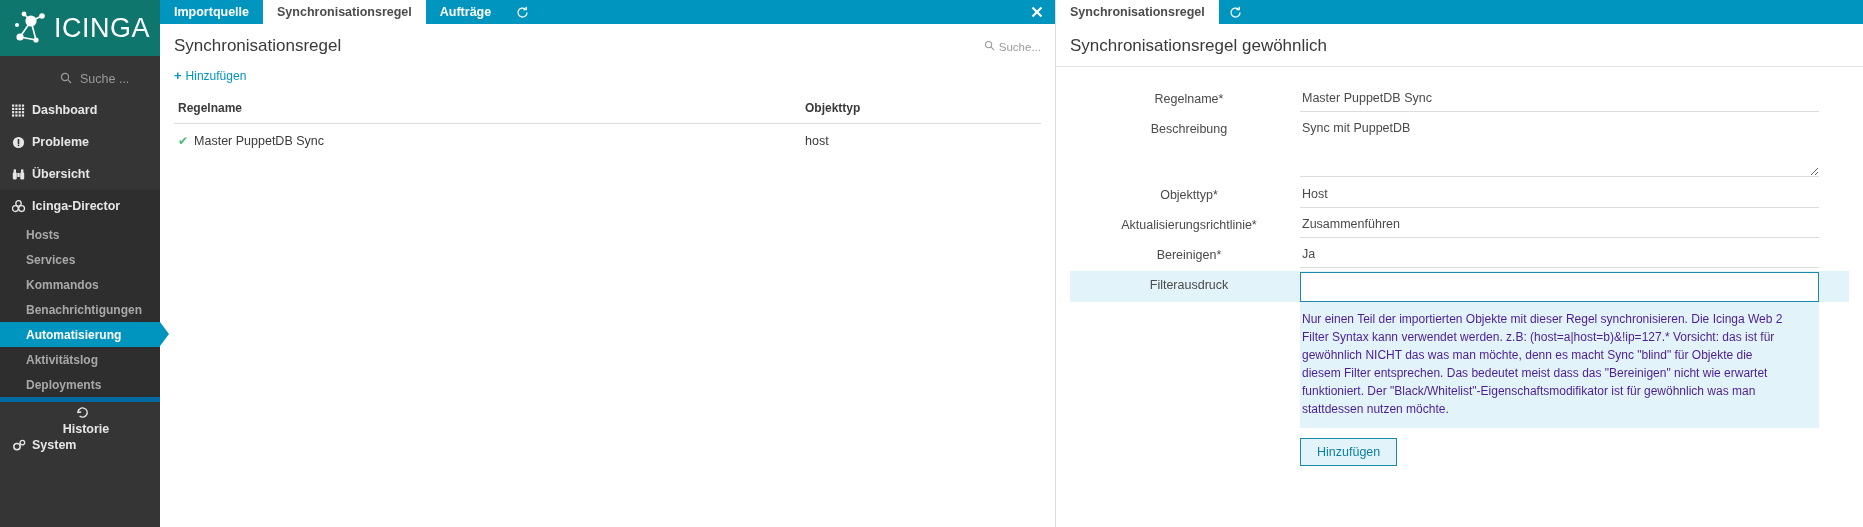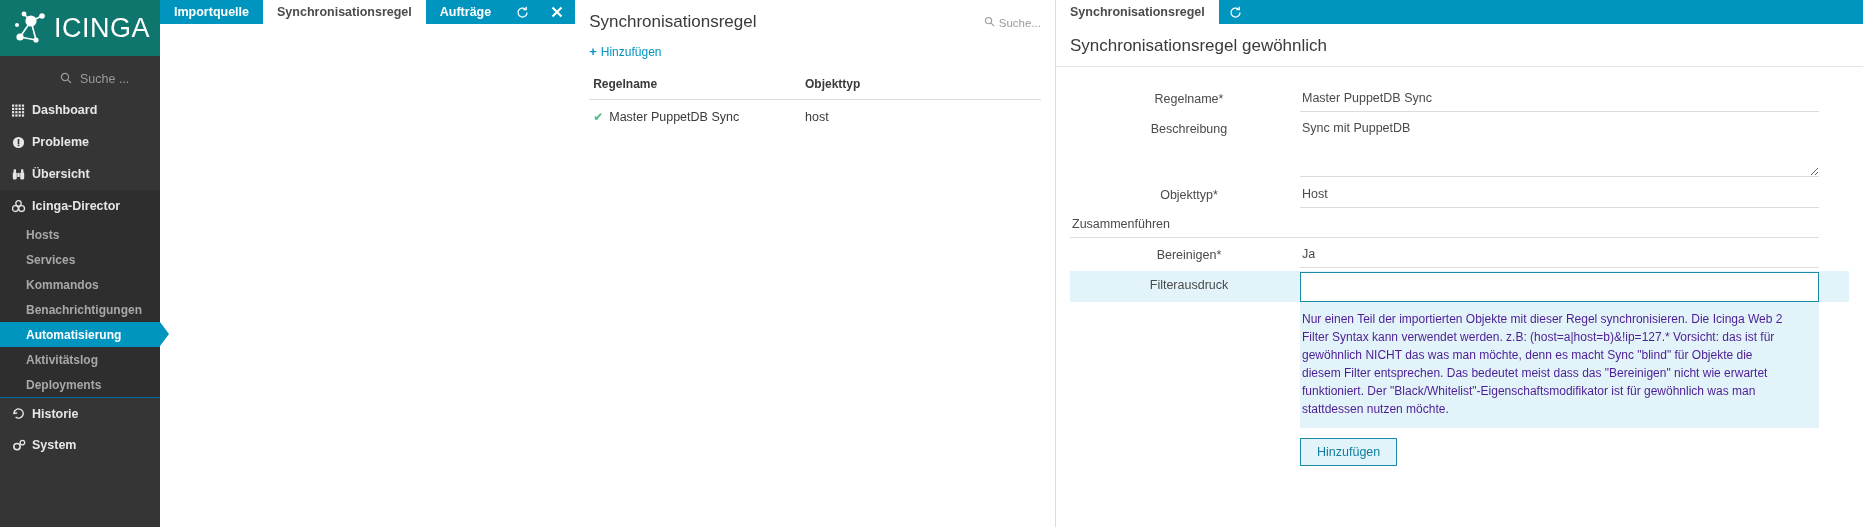--- a/index.html
+++ b/index.html
@@ -49,25 +49,25 @@
   }
   .nav-sub.selected {
     background: #0095bf; color: #fff; position: relative;
   }
   .nav-sub.selected::after {
     content: ""; position: absolute; right: -9px; top: 0;
     border-top: 12.5px solid transparent;
     border-bottom: 12.5px solid transparent;
     border-left: 9px solid #0095bf;
   }
-  .nav-divider-top { border-top: 1px solid #0369a1; }
+  .nav-divider-top { border-top: 5px solid #0369a1; flex-direction: column; }
 
   
   .pane-left { width: 895px; flex: 0 0 895px; height: 527px;
-               display: flex; flex-direction: row; background: #fff; }
+               display: flex; flex-direction: column; background: #fff; }
   .pane-right { flex: 1; height: 527px; background: #fff;
                 display: flex; flex-direction: column;
                 border-left: 1px solid #dcdcdc; }
 
   .tabbar {
     height: 24px; background: #0095bf;
     display: flex; align-items: stretch; position: relative;
   }
   .tab {
     display: flex; align-items: center; padding: 0 14px;
@@ -374,20 +374,21 @@
             </div>
             <div class="frow">
               <div class="flabel">Beschreibung</div>
               <div class="fctl"><textarea class="ftextarea" value="Sync mit PuppetDB" style="">Sync mit PuppetDB</textarea></div>
             </div>
             <div class="frow">
               <div class="flabel">Objekttyp*</div>
               <div class="fctl"><input class="finput" type="text" value="Host" style=""></div>
             </div>
             <div class="frow">
+              <div class="flabel">Aktualisierungsrichtlinie*</div>
               <div class="fctl"><input class="finput" type="text" value="Zusammenführen" style=""></div>
             </div>
             <div class="frow">
               <div class="flabel">Bereinigen*</div>
               <div class="fctl"><input class="finput" type="text" value="Ja" style=""></div>
             </div>
           </div>
 
         <div class="frow highlight">
           <div class="flabel">Filterausdruck</div>

